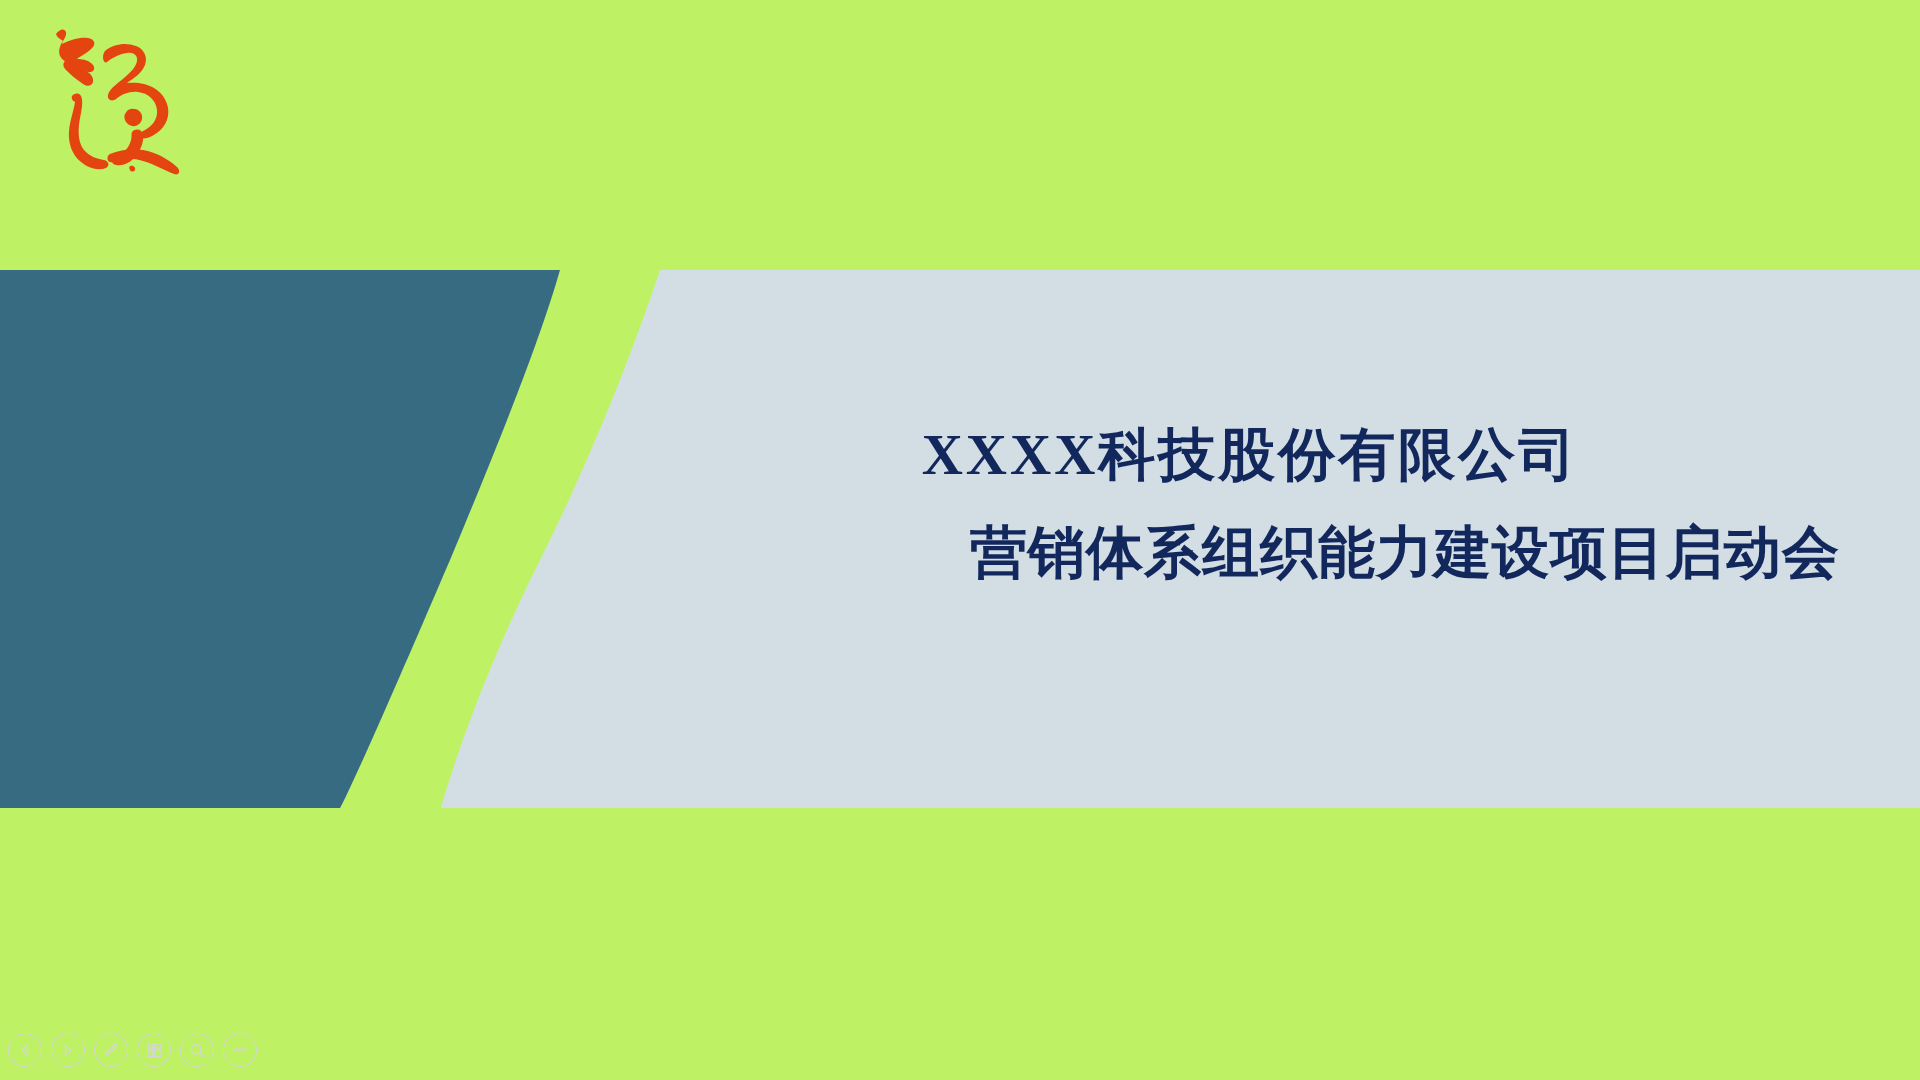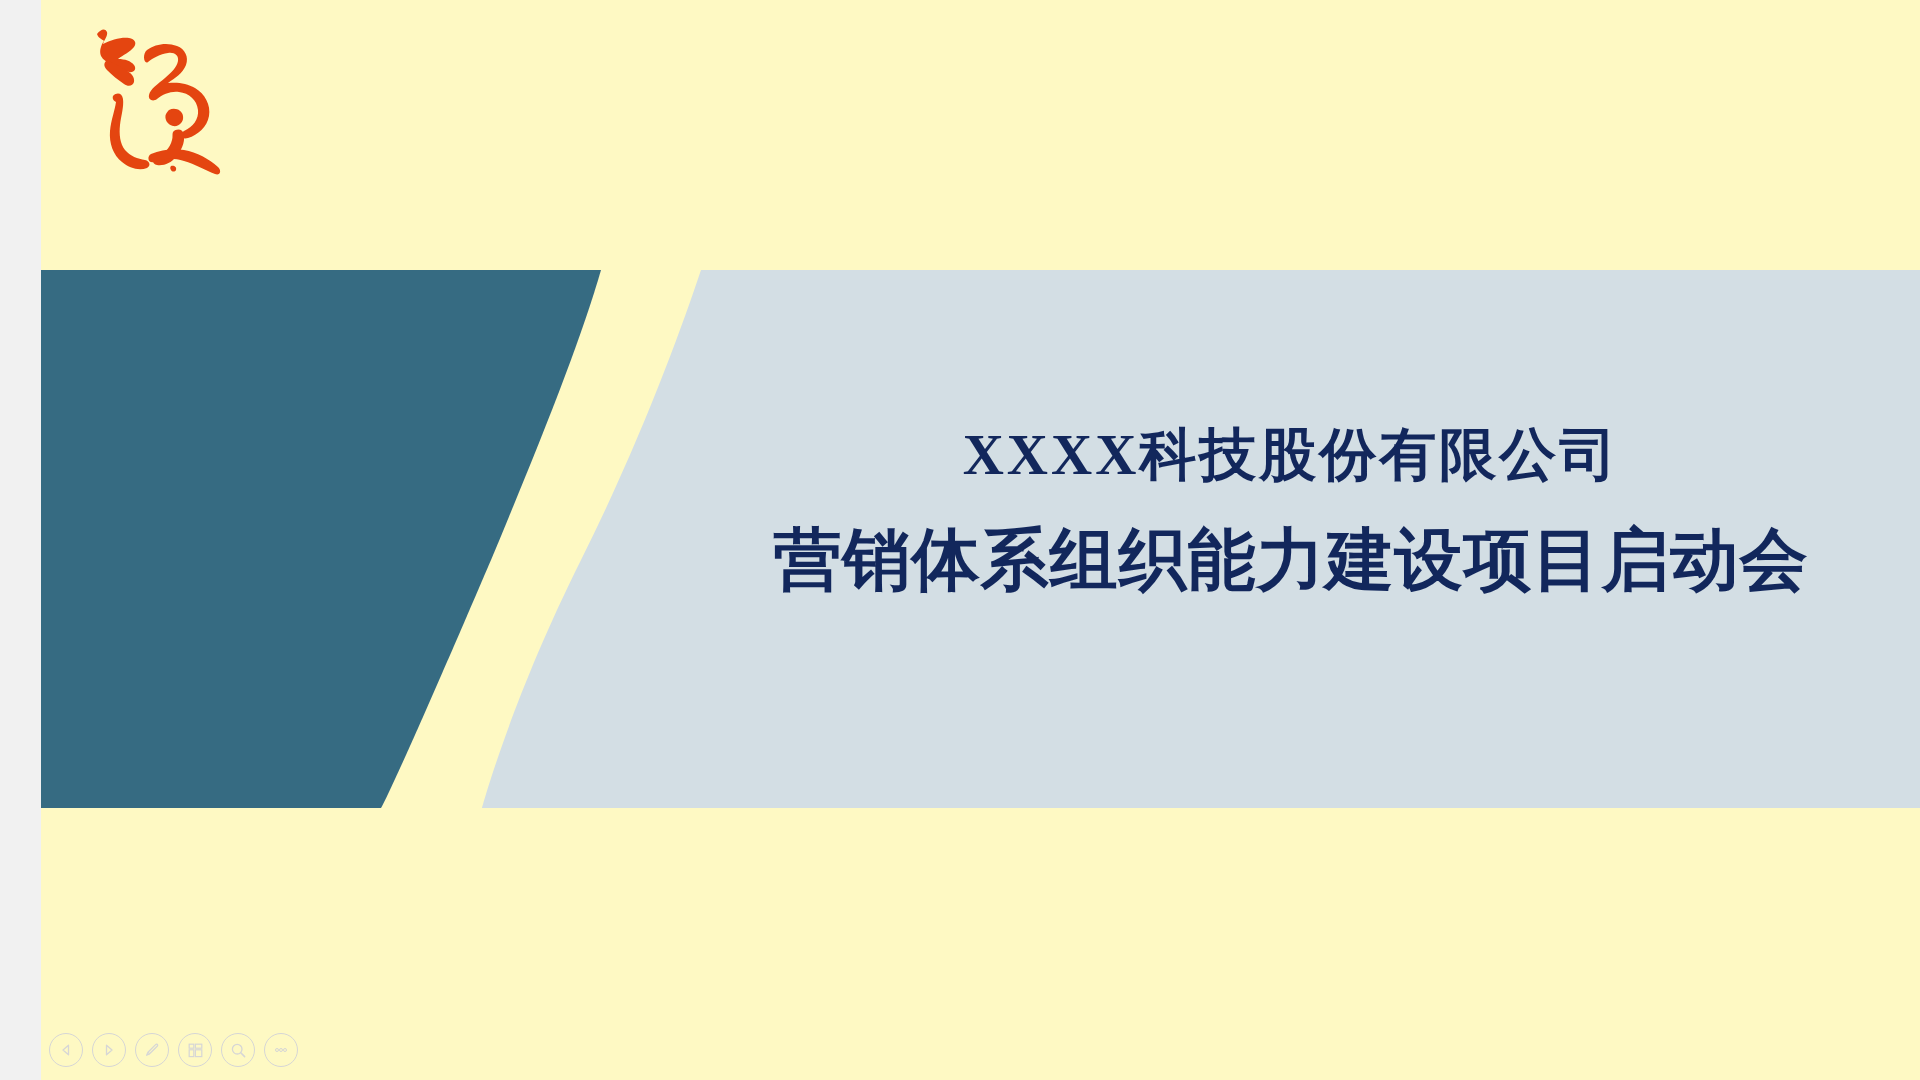--- a/index.html
+++ b/index.html
@@ -12,23 +12,22 @@
     width: 1920px;
     height: 1080px;
     overflow: hidden;
     font-family: "Liberation Sans", sans-serif;
     position: relative;
   }
 
   #slide-root {
     position: absolute;
     inset: 0;
-    background: #fef9c3;
+    background: #bef264;
     overflow: hidden;
-    margin-left: 41px;
   }
 
   
   #band-layer {
     position: absolute;
     left: 0;
     top: 0;
     width: 1920px;
     height: 1080px;
     pointer-events: none;
@@ -56,27 +55,28 @@
     font-family: "Liberation Serif", "DejaVu Serif", serif;
     font-size: 57px;
     font-weight: 700;
     letter-spacing: 3px;
     line-height: 1.22;
     white-space: nowrap;
     color: #12275C;
   }
   #title-line-2 {
     font-family: "Liberation Sans", "DejaVu Sans", sans-serif;
-    font-size: 68px;
+    font-size: 57px;
     font-weight: 700;
     letter-spacing: 1px;
     line-height: 1.35;
     margin-top: 24px;
     white-space: nowrap;
     color: #12275C;
+    text-align: right;
   }
 
   
   #slide-date {
     position: absolute;
     left: 175px;
     top: 926px;
     font-family: "Liberation Sans", "DejaVu Sans", sans-serif;
     font-size: 31px;
     color: #808080;

